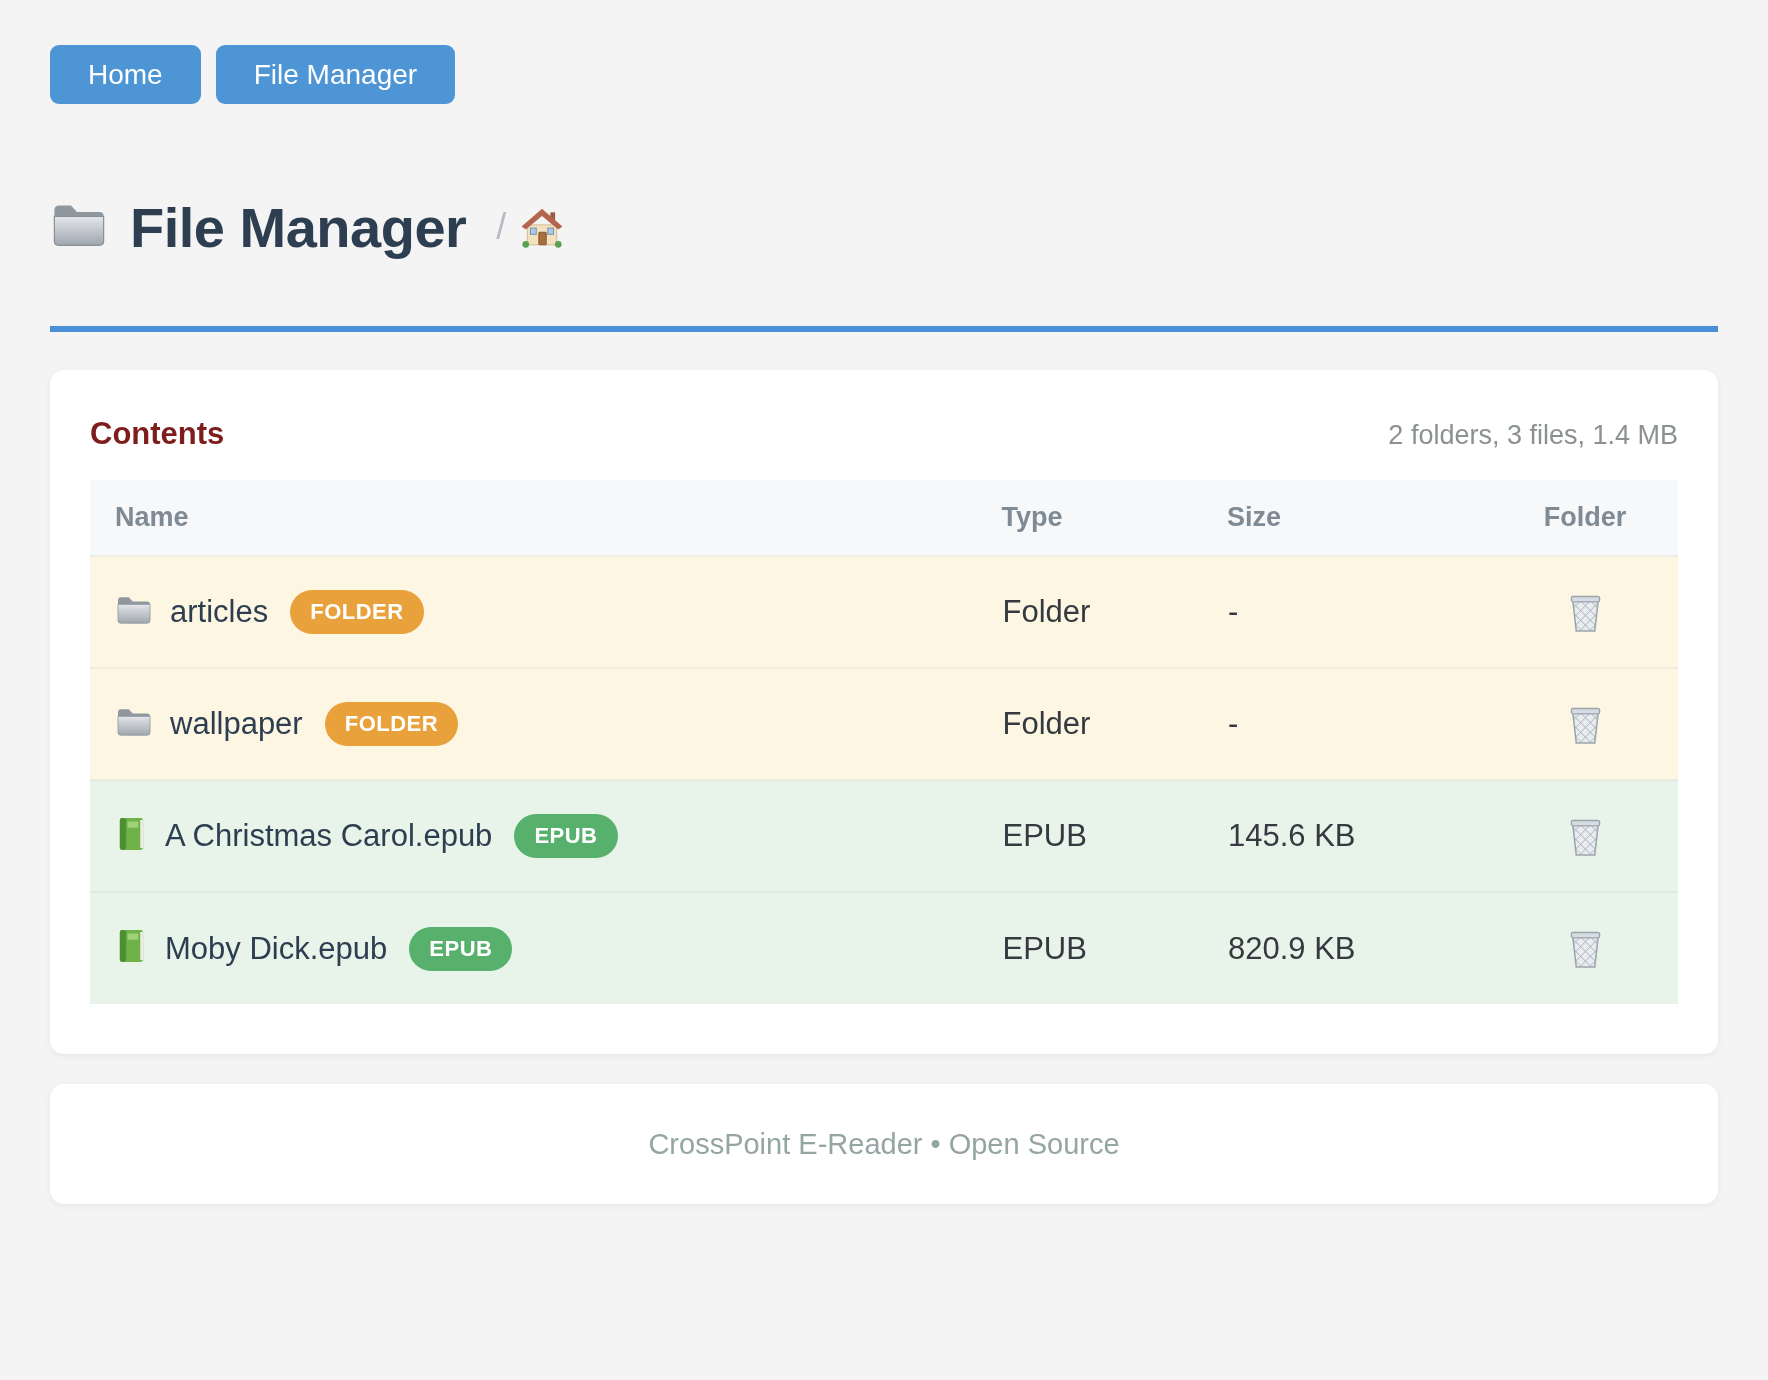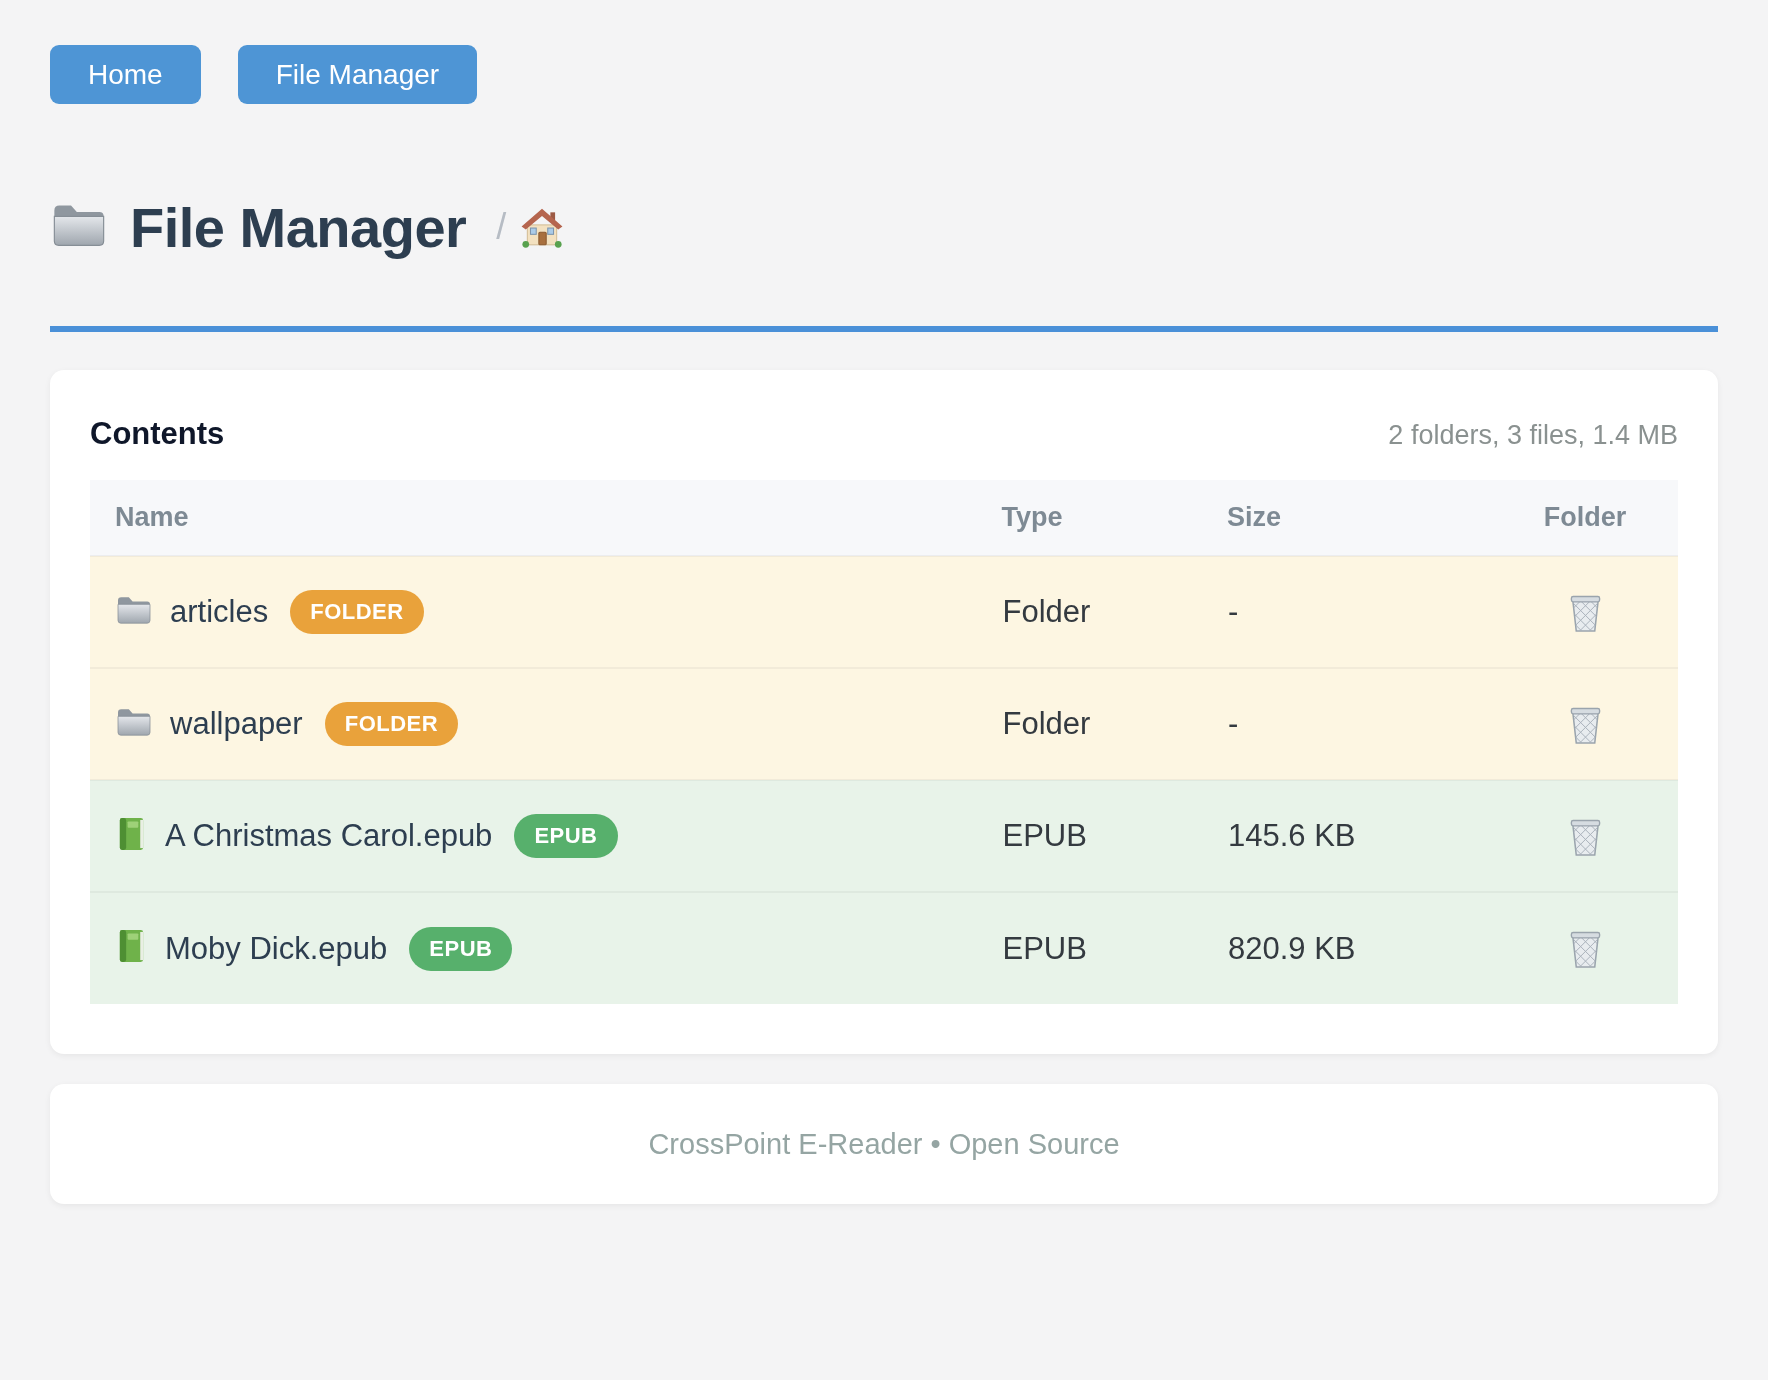--- a/index.html
+++ b/index.html
@@ -5,21 +5,21 @@
   * { box-sizing: border-box; }
   html, body {
     width: 1768px; height: 1380px; margin: 0; overflow: hidden;
     background: #f4f4f5;
     font-family: "Liberation Sans", sans-serif;
     color: #2d3e50;
   }
   .page { padding: 45px 50px 0 50px; }
 
   
-  .nav { display: flex; gap: 37px; }
+  .nav { display: flex; gap: 15px; }
   .nav-btn {
     background: #4e95d5; color: #ffffff; border: none; cursor: pointer;
     height: 59px; padding: 0 38px; border-radius: 9px;
     font-family: inherit; font-size: 28px; white-space: nowrap;
   }
 
   
   .header { display: flex; align-items: center; margin-top: 84px; height: 78px; }
   .title-icon { flex: 0 0 auto; }
   .page-title {
@@ -38,21 +38,21 @@
 
   .divider { height: 6px; background: #4a90d8; border: none; margin: 60px 0 0 0; }
 
   
   .card {
     background: #ffffff; border-radius: 14px; margin-top: 38px;
     padding: 46px 40px 50px 40px;
     box-shadow: 0 2px 6px rgba(0,0,0,0.06);
   }
   .card-head { display: flex; justify-content: space-between; align-items: baseline; }
-  .card-title { margin: 0; font-size: 31px; font-weight: 700; color: #0f172a; }
+  .card-title { margin: 0; font-size: 31px; font-weight: 700; color: #7f1d1d; }
   .card-summary { font-size: 27px; color: #8a9190; }
 
   table.file-table { width: 100%; border-collapse: collapse; margin-top: 28px; }
   .file-table thead th {
     background: #f7f8fa; color: #7e8a94; font-size: 27px; font-weight: 700;
     text-align: left; height: 76px; padding: 0;
   }
   .file-table th.c-name { width: 57.4%; padding-left: 25px; }
   .file-table th.c-type { width: 14.2%; }
   .file-table th.c-size { width: 16.7%; }

